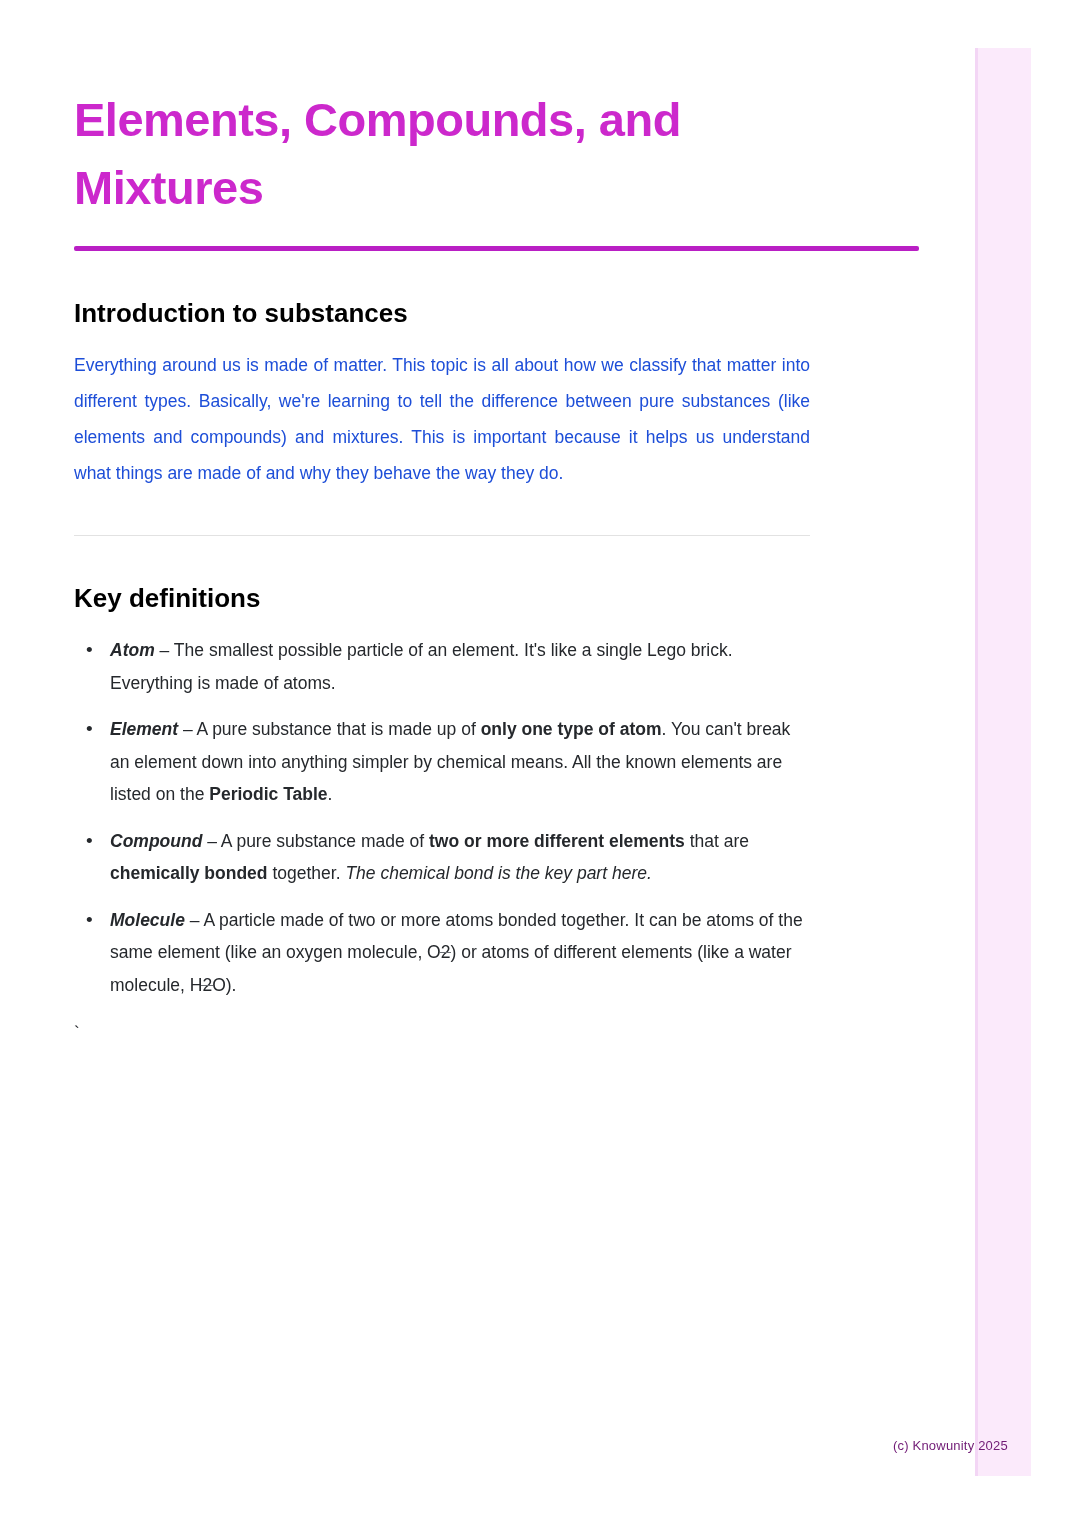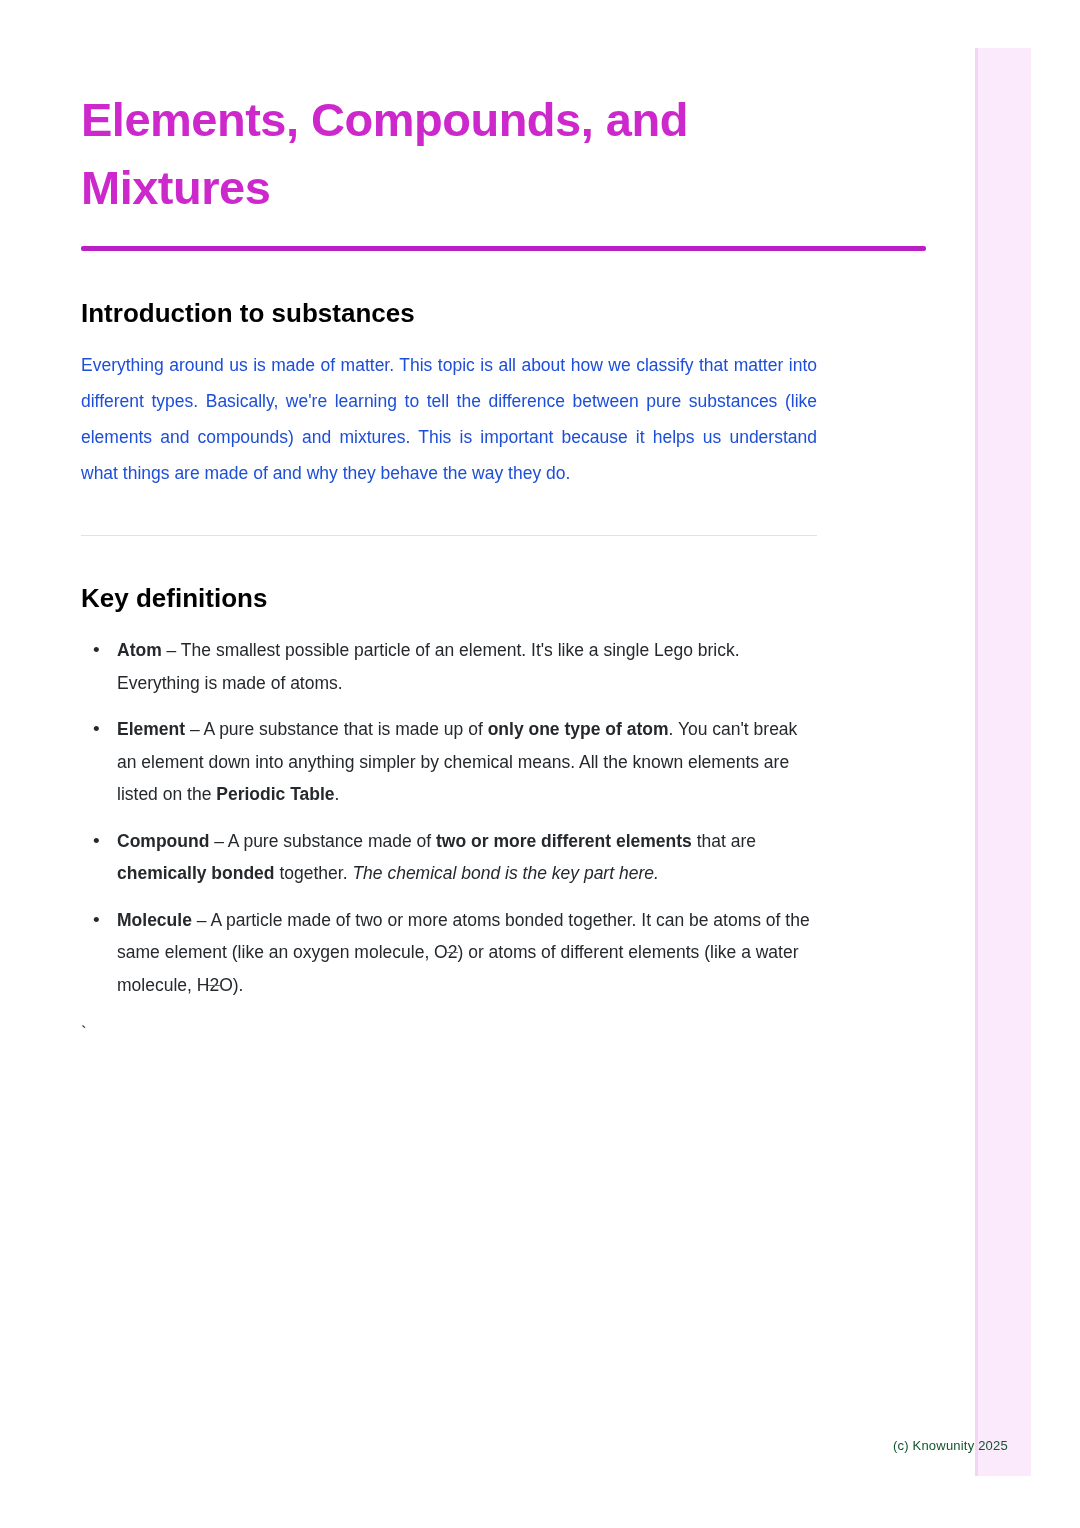--- a/index.html
+++ b/index.html
@@ -37,21 +37,21 @@
   .page {
     position: absolute;
     top: 0;
     left: 0;
     width: 1080px;
     height: 1528px;
   }
 
   .content {
     position: absolute;
-    left: 81px;
+    left: 74px;
     top: 86px;
     width: 745px;
   }
 
   h1.doc-title {
     font-size: 47px;
     line-height: 68px;
     font-weight: bold;
     color: #cc28cc;
     margin: 0;
@@ -104,21 +104,21 @@
     width: 700px;
   }
   ul.def-list > li::before {
     content: "\2022";
     position: absolute;
     left: -24px;
     top: 0;
     font-size: 19px;
     color: #25282c;
   }
-  .term { font-weight: bold; }
+  .term { font-weight: bold; font-style: italic; }
   .strong { font-weight: bold; }
   .ital { font-style: italic; color: #25282c; }
   .sub-strike {
     font-size: 17.5px;
     position: relative;
   }
   .sub-strike::after {
     content: "";
     position: absolute;
     left: -1px;
@@ -133,21 +133,21 @@
     font-size: 17px;
     line-height: 20px;
     color: #25282c;
   }
 
   .footer-credit {
     position: absolute;
     left: 893px;
     top: 1438px;
     font-size: 13px;
-    color: #14532d;
+    color: #701a75;
     letter-spacing: 0.2px;
   }
 </style>
 </head>
 <body>
 
 <div class="page">
 
   <div class="side-band"></div>
   <div class="side-band-edge"></div>

